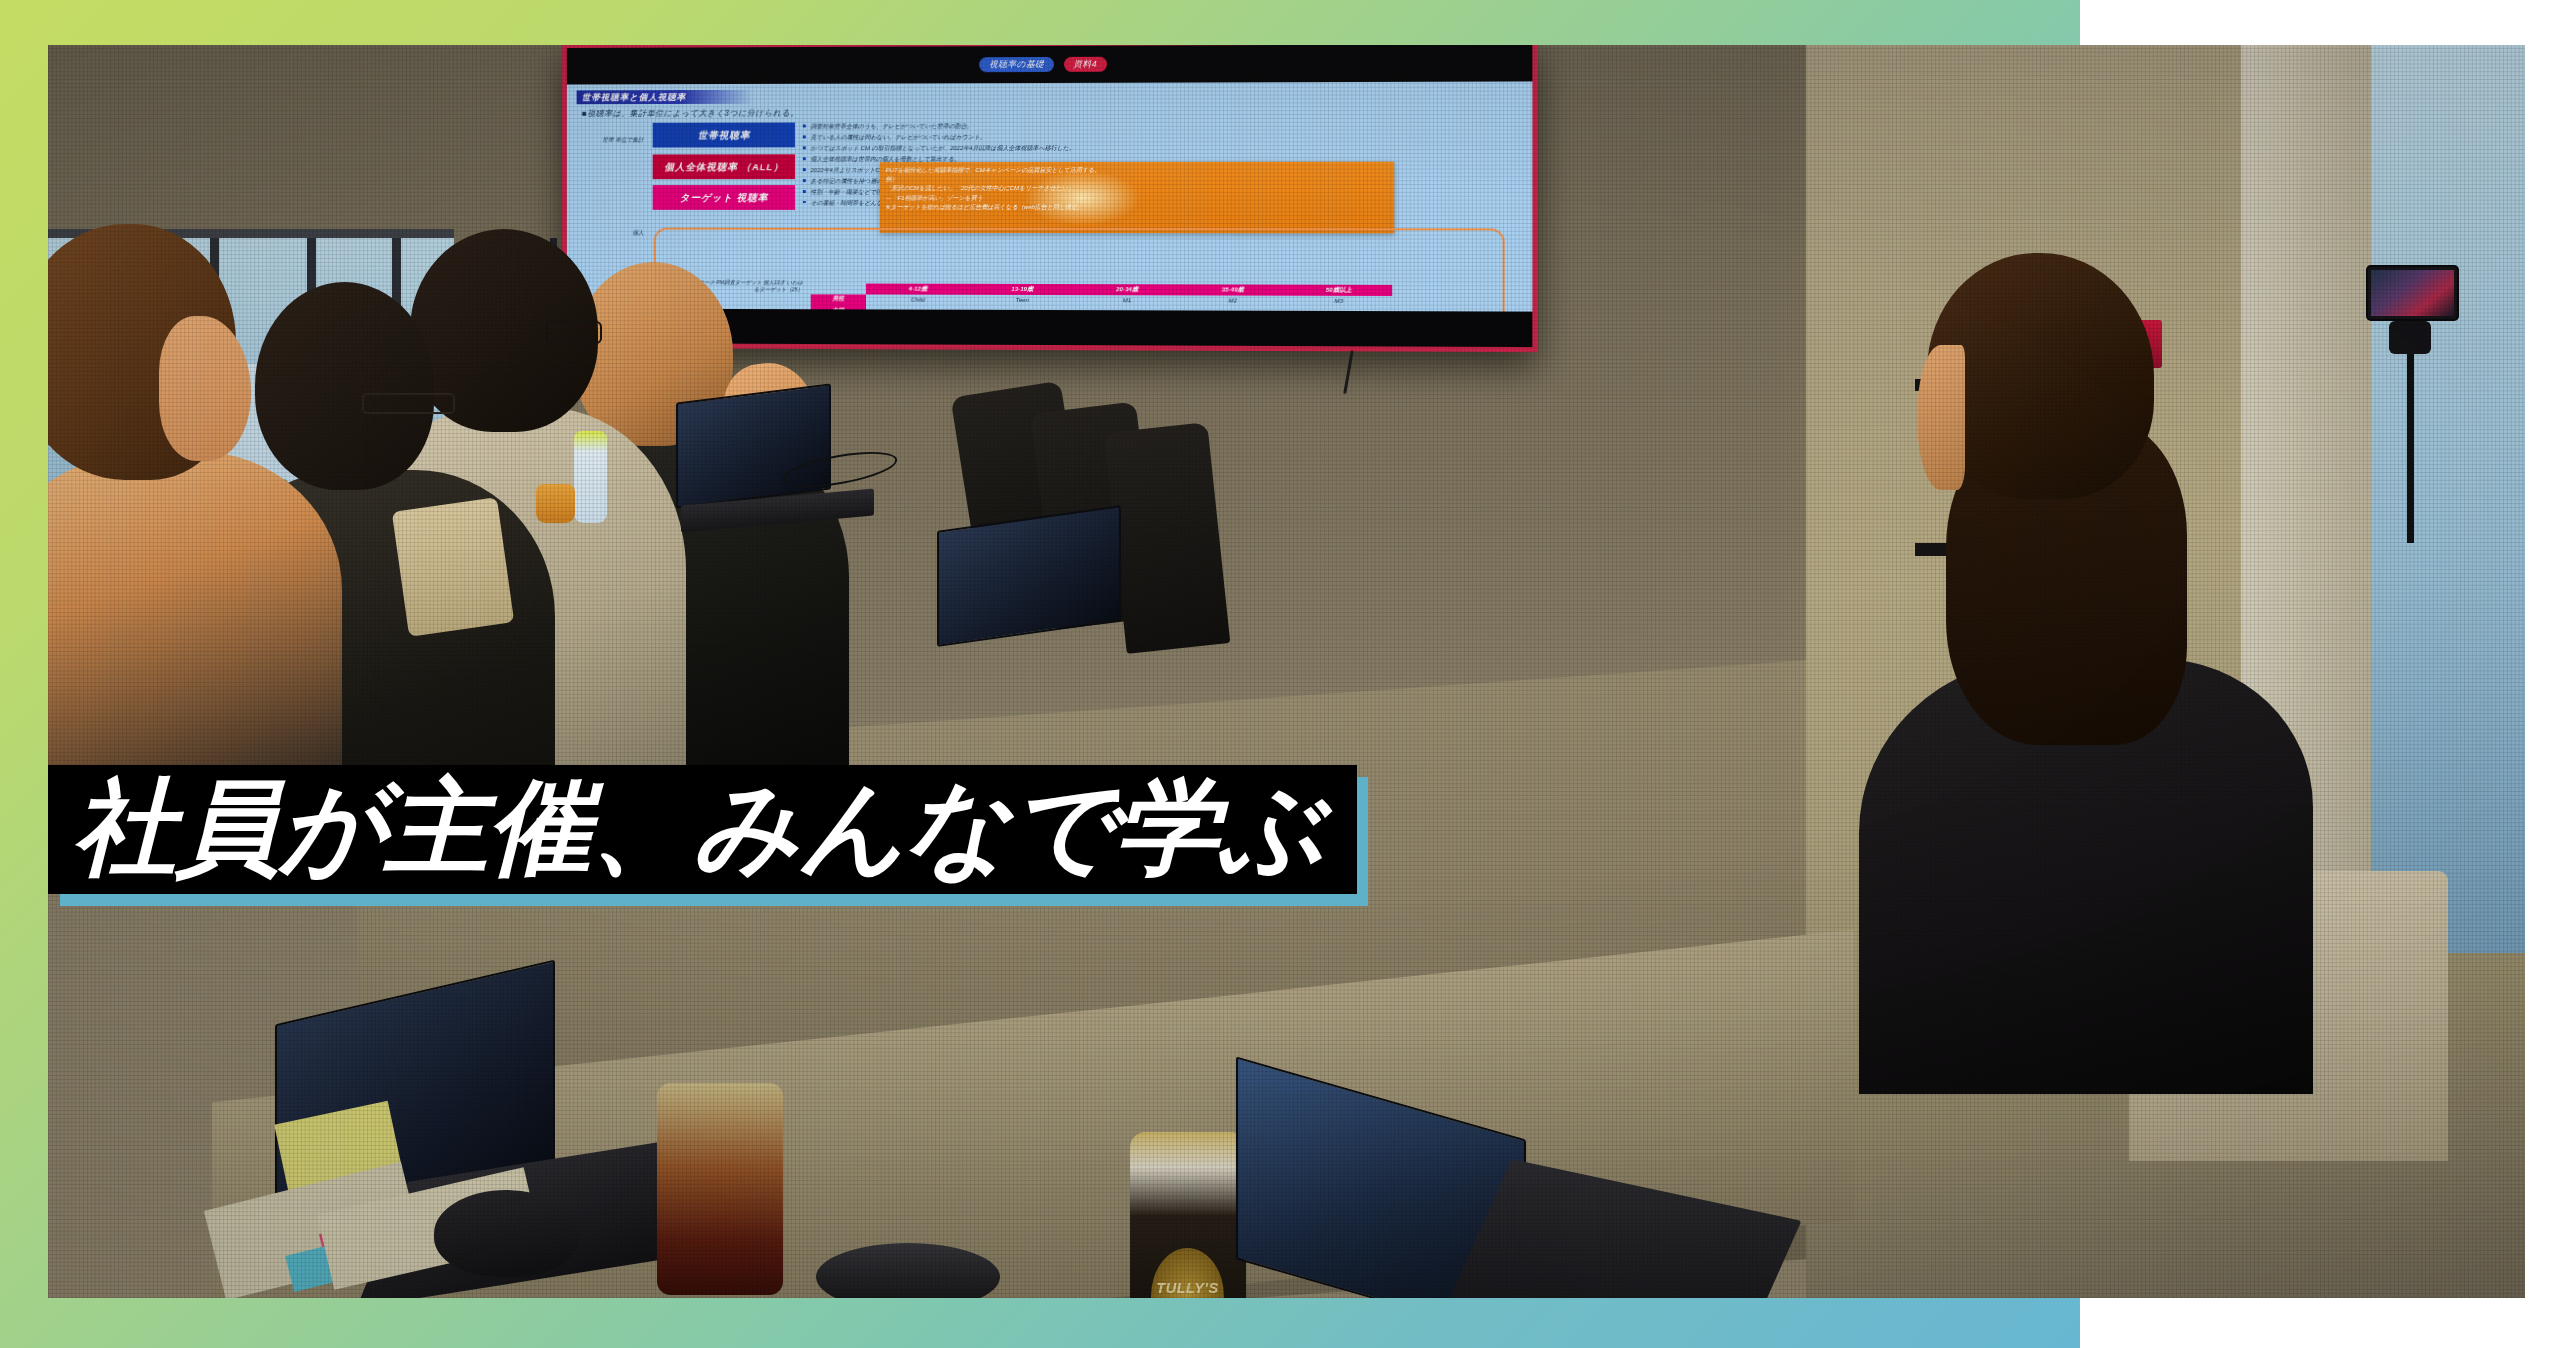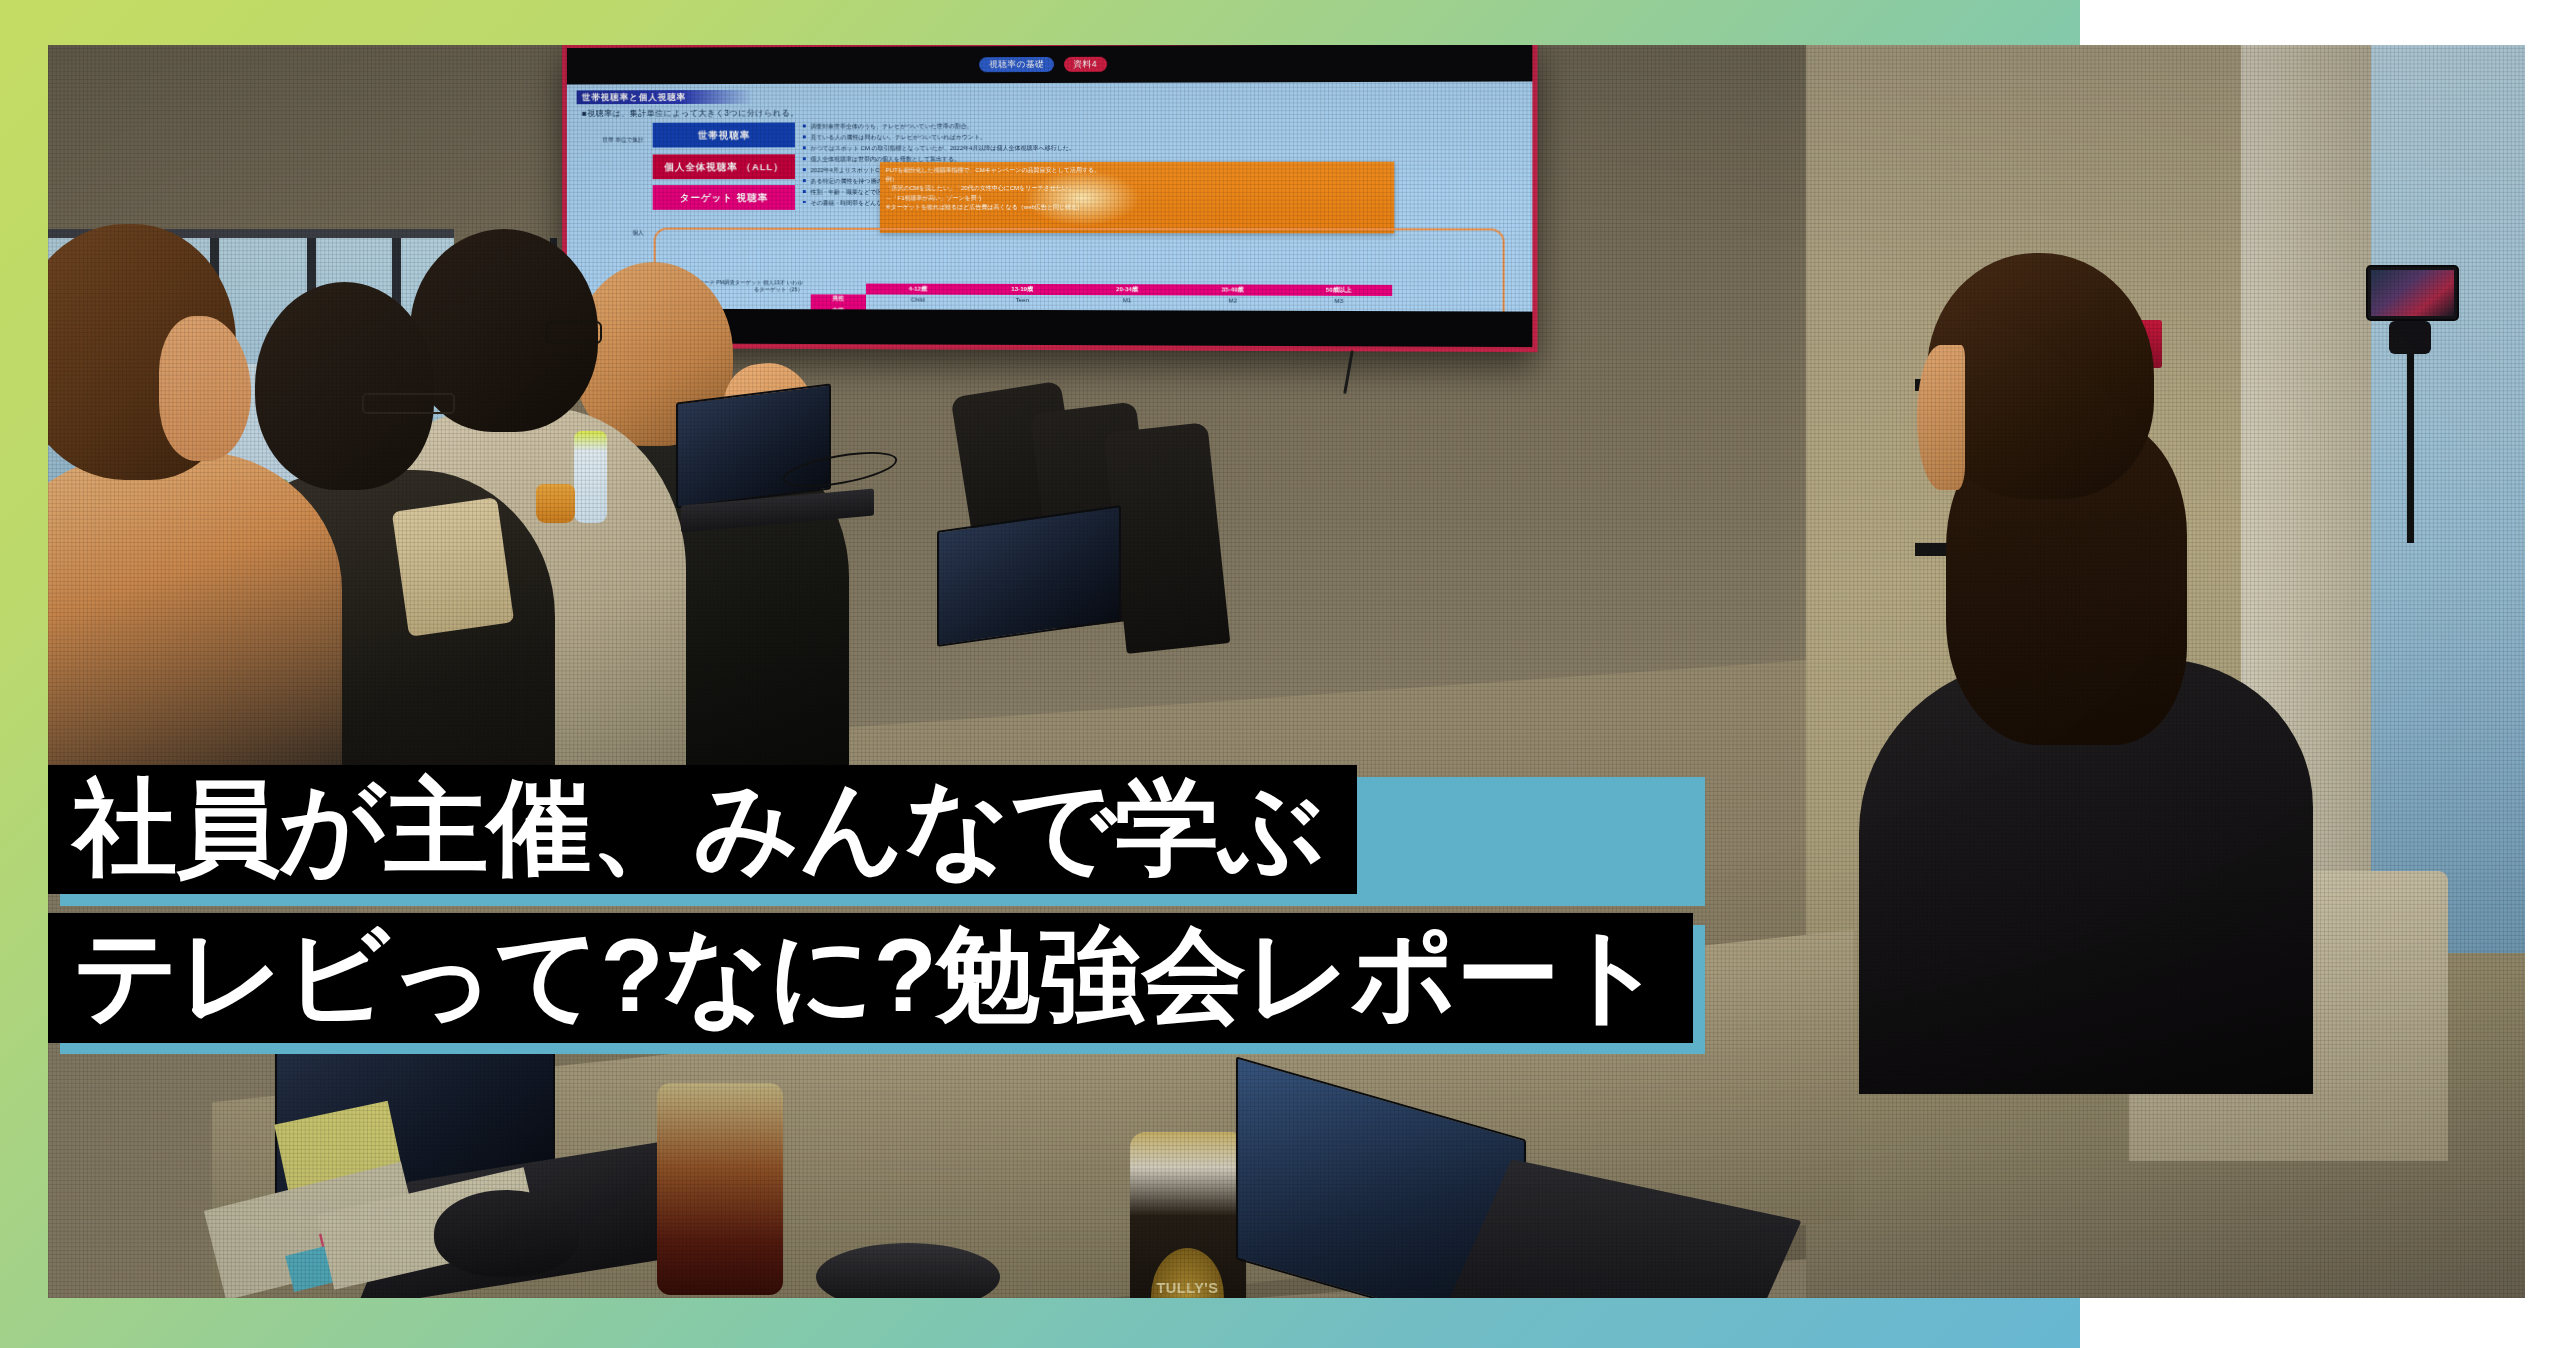--- a/index.html
+++ b/index.html
@@ -8,20 +8,21 @@
     overflow:hidden;
     font-family:"Liberation Sans","DejaVu Sans",sans-serif;
     background:#ffffff;
   }
 
   
   #hero {
     position:relative;
     width:2080px; height:1348px;
     background:linear-gradient(135deg,#c4dc63 0%,#bcd96c 18%,#9ed08e 42%,#83c9ab 62%,#72bdc4 80%,#68b7d2 100%);
+    font-style:italic;
   }
 
   
   #photo {
     position:absolute;
     left:48px; top:45px;
     width:2477px; height:1253px;
     overflow:hidden;
     background:#6a6254;
   }
@@ -593,20 +594,16 @@
 
     <div id="grade"></div>
     <div id="halftone"></div>
   </div>
 
   <div id="title-wrap">
     <div class="title-line" id="title-line-1">
       <div class="shadow"></div>
       <div class="bar">社員が主催、みんなで学ぶ</div>
     </div>
-    <div class="title-line" id="title-line-2">
-      <div class="shadow"></div>
-      <div class="bar">テレビって?なに?勉強会レポート</div>
-    </div>
   </div>
 
 </div>
 
 
 </body></html>

